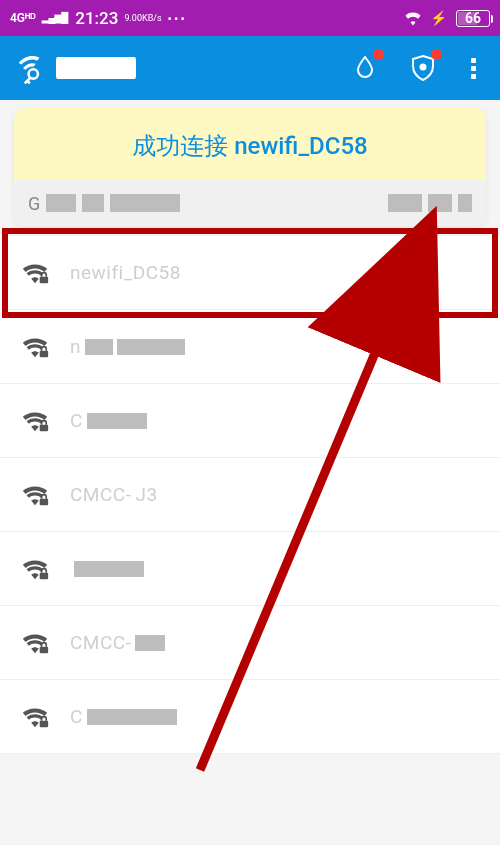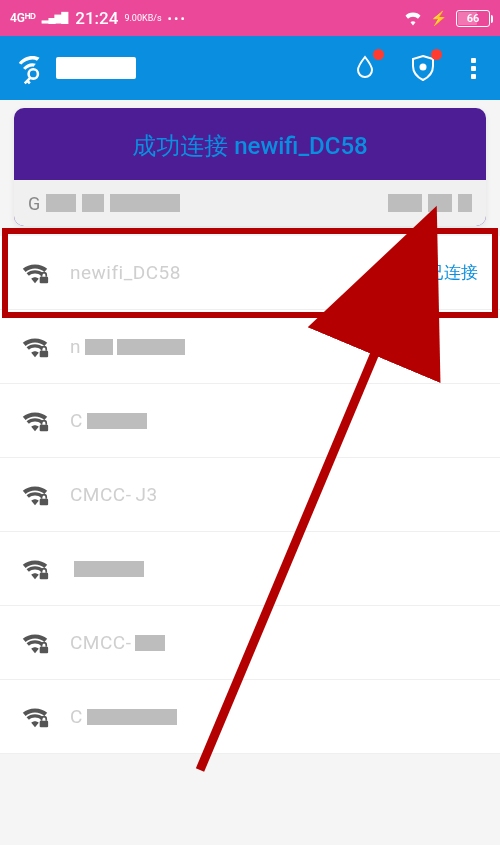--- a/index.html
+++ b/index.html
@@ -7,40 +7,40 @@
     width: 500px;
     height: 845px;
     overflow: hidden;
     font-family: -apple-system, "Segoe UI", Roboto, "Helvetica Neue", Arial, sans-serif;
     background: #f5f5f5;
     position: relative;
   }
   
   .status-bar {
     height: 36px;
-    background: #ec4899;
+    background: #a21caf;
     color: #fff;
     display: flex;
     align-items: center;
     justify-content: space-between;
     padding: 0 10px;
     font-size: 13px;
   }
   .status-left { display:flex; align-items:center; gap:6px;}
   .status-left .sig { font-size:10px; line-height:10px; letter-spacing:-1px;}
   .status-left .net { font-size:12px; font-weight:600; }
   .status-left .time { font-size:17px; font-weight:500; margin-left:2px;}
   .status-left .speed { font-size:9px; line-height:9px; display:flex; flex-direction:row; align-items:center;}
   .status-left .dots { letter-spacing:2px;}
   .status-right { display:flex; align-items:center; gap:8px;}
   .wifi-ic svg { display:block; }
   .battery {
     border:1.5px solid #fff; border-radius:3px; width:34px; height:17px;
     position:relative; display:flex; align-items:center; justify-content:center;
-    font-size:11px; font-weight:600;
+    font-size:14px; font-weight:600;
   }
   .battery::after{
     content:""; position:absolute; right:-4px; top:4px; width:2.5px; height:8px;
     background:#fff; border-radius:0 2px 2px 0;
   }
   .battery .fill{ position:absolute; left:1px; top:1px; bottom:1px; width:60%; background:rgba(255,255,255,.25); border-radius:1px;}
   
   .app-header {
     height: 64px;
     background: #0a8fe0;
@@ -53,21 +53,21 @@
   .app-logo .title-censor { width:80px; height:22px; background:#fff; border-radius:2px;}
   .hdr-actions { display:flex; align-items:center; gap:0;}
   .hdr-btn { position:relative; width:58px; height:58px; display:flex; align-items:center; justify-content:center;}
   .hdr-btn .dot { position:absolute; top:10px; right:10px; width:11px; height:11px; background:#ff3b30; border-radius:50%; }
   .hdr-btn svg { display:block;}
   .hdr-menu { width:42px; display:flex; flex-direction:column; align-items:center; justify-content:center; gap:3px;}
   .hdr-menu span{ width:5px; height:5px; background:#fff; border-radius:1px;}
   
   .banner {
     margin: 8px 14px 0 14px;
-    background:#4c1d95;
+    background:#fef9c3;
     border-radius:10px;
     box-shadow: 0 2px 6px rgba(0,0,0,.08);
     overflow:hidden;
   }
   .banner-title{
     text-align:center; color:#0a8fe0; font-size:24px; font-weight:500;
     padding: 22px 10px 18px 10px;
   }
   .banner-ad{
     height:46px; background:#f0f0f0;
@@ -105,21 +105,21 @@
     left:0; top:0;
   }
 </style>
 </head>
 <body>
 
 <div class="status-bar">
   <div class="status-left">
     <span class="net">4Gᴴᴰ</span>
     <span class="sig">▂▄▆█</span>
-    <span class="time">21:24</span>
+    <span class="time">21:23</span>
     <span class="speed">
       <span>9.00</span>
       <span>KB/s</span>
     </span>
     <span class="dots">•••</span>
   </div>
   <div class="status-right">
     <span class="wifi-ic">
       <svg width="20" height="16" viewBox="0 0 24 18">
           <path fill="#fff" d="M12 18l-3-4c1-.8 2-1.2 3-1.2s2 .4 3 1.2l-3 4zm-6-8l-3-3.8C5 3.8 8.3 2.5 12 2.5s7 1.3 9 3.7L18 10c-1.6-1.5-3.7-2.4-6-2.4S7.6 8.5 6 10z"></path>
@@ -187,26 +187,20 @@
       <div class="wifi-icon">
         <svg width="30" height="26" viewBox="0 0 32 26">
           <path fill="#555" d="M16 24l-4-5c1.2-1 2.6-1.6 4-1.6s2.8.6 4 1.6l-4 5zM6 12l-3-3.6C6.2 5.6 10.8 3.8 16 3.8s9.8 1.8 13 4.6L26 12c-2.7-2.3-6.2-3.7-10-3.7S8.7 9.7 6 12zm3.5 4L7 13.2c2.4-2 5.5-3.2 9-3.2s6.6 1.2 9 3.2L22.5 16c-1.8-1.5-4-2.4-6.5-2.4s-4.7.9-6.5 2.4z"></path>
           <rect x="21" y="17" width="9" height="7" rx="1.2" fill="#555"></rect>
           <path fill="none" stroke="#555" stroke-width="1.8" d="M23 17v-2a2.5 2.5 0 015 0v2"></path>
         </svg>
       </div>
       <div class="ssid">
         <span class="txt">newifi_DC58</span>
       </div>
-      <div class="status">
-        <svg width="20" height="20" viewBox="0 0 24 24">
-          <path fill="none" stroke="#0a8fe0" stroke-width="3" stroke-linecap="round" stroke-linejoin="round" d="M4 12l6 6L20 6"></path>
-        </svg>
-        <span>已连接</span>
-      </div>
     </div>
     <div class="wifi-row">
       <div class="wifi-icon">
         <svg width="30" height="26" viewBox="0 0 32 26">
           <path fill="#555" d="M16 24l-4-5c1.2-1 2.6-1.6 4-1.6s2.8.6 4 1.6l-4 5zM6 12l-3-3.6C6.2 5.6 10.8 3.8 16 3.8s9.8 1.8 13 4.6L26 12c-2.7-2.3-6.2-3.7-10-3.7S8.7 9.7 6 12zm3.5 4L7 13.2c2.4-2 5.5-3.2 9-3.2s6.6 1.2 9 3.2L22.5 16c-1.8-1.5-4-2.4-6.5-2.4s-4.7.9-6.5 2.4z"></path>
           <rect x="21" y="17" width="9" height="7" rx="1.2" fill="#555"></rect>
           <path fill="none" stroke="#555" stroke-width="1.8" d="M23 17v-2a2.5 2.5 0 015 0v2"></path>
         </svg>
       </div>
       <div class="ssid">

